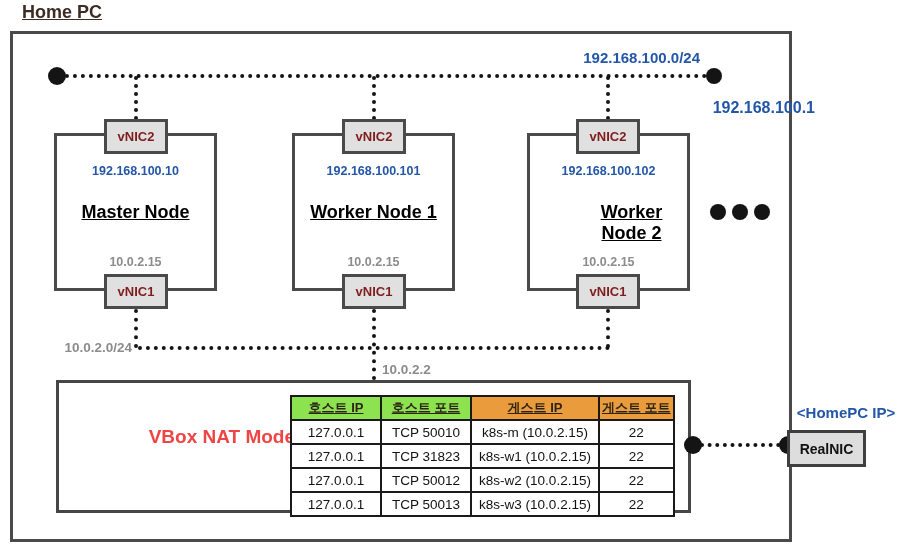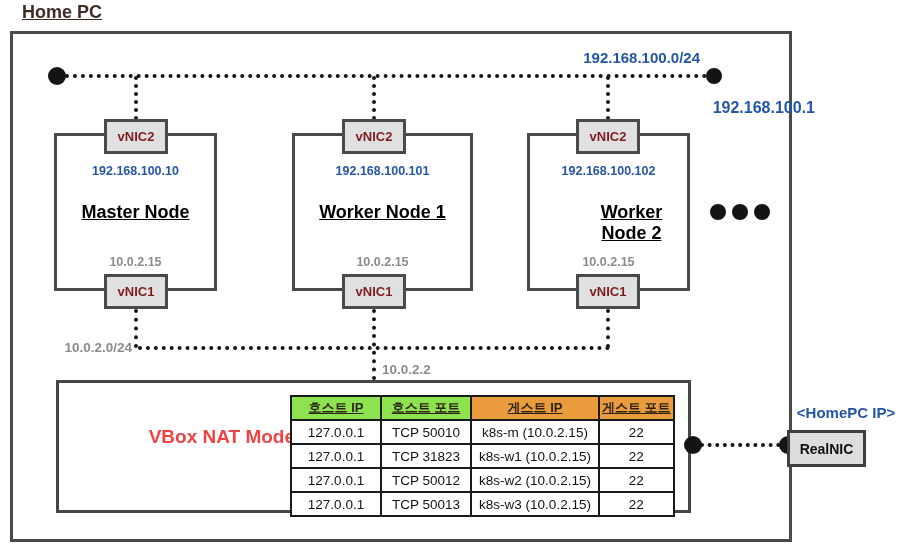--- a/index.html
+++ b/index.html
@@ -57,21 +57,21 @@
 
   <div class="abs dot-v" style="left:134px;top:76px;height:44px;"></div>
   <div class="abs dot-v" style="left:372px;top:76px;height:44px;"></div>
   <div class="abs dot-v" style="left:606px;top:76px;height:44px;"></div>
 
   <div class="abs node" style="left:54px;top:133px;width:163px;height:158px;">
     <div class="abs node-ip2" style="top:28px;">192.168.100.10</div>
     <div class="abs node-title" style="top:66px;">Master Node</div>
     <div class="abs node-ip1" style="top:119px;">10.0.2.15</div>
   </div>
-  <div class="abs node" style="left:292px;top:133px;width:181px;height:158px;">
+  <div class="abs node" style="left:292px;top:133px;width:163px;height:158px;">
     <div class="abs node-ip2" style="top:28px;">192.168.100.101</div>
     <div class="abs node-title" style="top:66px;">Worker Node 1</div>
     <div class="abs node-ip1" style="top:119px;">10.0.2.15</div>
   </div>
   <div class="abs node" style="left:527px;top:133px;width:163px;height:158px;">
     <div class="abs node-ip2" style="top:28px;">192.168.100.102</div>
     <div class="abs node-title" style="top:66px;padding-left:46px;">Worker Node 2</div>
     <div class="abs node-ip1" style="top:119px;">10.0.2.15</div>
   </div>
 

